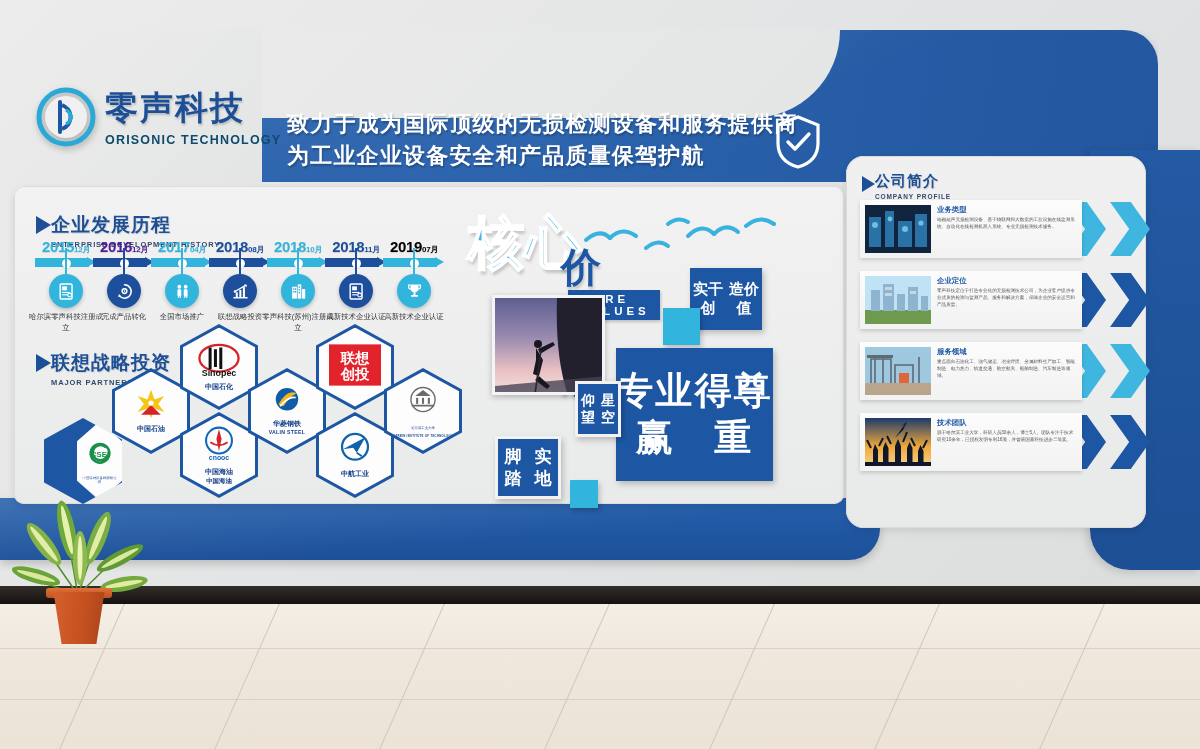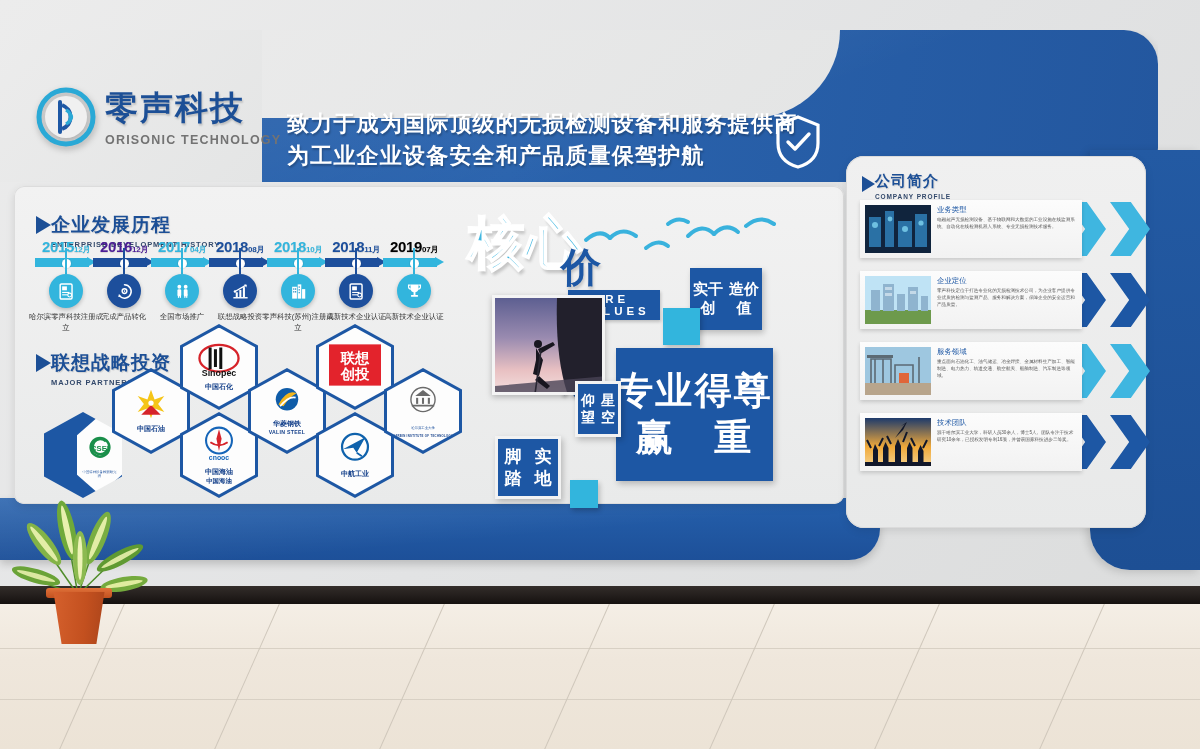--- a/index.html
+++ b/index.html
@@ -62,21 +62,21 @@
   .panel-right { position:absolute; left:846px; top:156px; width:300px; height:372px;
     background:linear-gradient(#f0f0f0,#e8e9e9); border-radius:18px;
     box-shadow:inset 0 0 0 1px #dbdbdb, 0 3px 8px rgba(0,0,0,.10); }
 
   
   .logo { position:absolute; left:36px; top:86px; display:flex; align-items:center; gap:9px; }
   .logo-mark { width:60px; height:60px; position:relative;
     filter:drop-shadow(1px 3px 3px rgba(0,0,0,.25)); }
   .logo-text-cn { font-size:33px; font-weight:bold; color:#1c4f96; letter-spacing:2px;
     text-shadow:1px 2px 2px rgba(0,0,0,.18); }
-  .logo-text-en { font-size:12.5px; font-weight:bold; color:#737373; letter-spacing:1.2px;
+  .logo-text-en { font-size:12.5px; font-weight:bold; color:#0c4a6e; letter-spacing:1.2px;
     margin-top:2px; }
 
   
   .slogan { position:absolute; left:287px; top:108px; color:#fff; }
   .slogan div { font-size:22px; font-weight:bold; letter-spacing:1.2px; line-height:1.45;
     text-shadow:1px 2px 2px rgba(0,0,0,.25); }
   .shield { position:absolute; left:775px; top:115px; width:46px; height:54px; }
 
   
   .sec-head { position:absolute; display:flex; align-items:flex-start; gap:0; }
@@ -141,21 +141,21 @@
   .cyan-sq { position:absolute; background:#32b5dd; box-shadow:2px 3px 5px rgba(0,0,0,.2); }
 
   
   .cards { position:absolute; left:860px; top:196px; width:300px; }
   .card { position:relative; height:66px; margin-bottom:5px; }
   .card-body { position:absolute; left:0; top:4px; width:222px; height:58px;
     background:linear-gradient(#fcfcfc,#f2f2f2);
     box-shadow:0 2px 4px rgba(0,0,0,.16); display:flex; gap:6px; padding:5px; }
   .card-thumb { width:66px; height:48px; flex:0 0 66px; overflow:hidden; }
   .card-txt { flex:1; }
-  .card-title { font-size:7.4px; font-weight:normal; color:#1d57a4; margin-bottom:2px; }
+  .card-title { font-size:7.4px; font-weight:bold; color:#1d57a4; margin-bottom:2px; }
   .card-desc { font-size:4.6px; color:#555; line-height:1.48; }
   .chev-wrap { position:absolute; left:206px; top:0; width:94px; height:66px; }
   .chev { position:absolute; top:6px; width:40px; height:54px;
     clip-path:polygon(0% 0%,52% 0%,100% 50%,52% 100%,0% 100%,48% 50%);
     filter:drop-shadow(1px 2px 2px rgba(0,0,0,.22)); }
 
   
   .plant { position:absolute; left:10px; top:500px; width:140px; height:145px; }
   .pot { position:absolute; left:40px; top:92px; width:58px; height:52px;
     background:linear-gradient(95deg,#d7622e,#c3501f 60%,#a8431a);
@@ -384,21 +384,21 @@
 
   <div class="sec-head" style="left:36px;top:350px">
     <div class="tri"></div>
     <div>
       <div class="sec-cn">联想战略投资</div>
       <div class="sec-en">MAJOR PARTNERS</div>
     </div>
   </div>
 
   <div class="hexes" id="hexes">
-      <div class="hex" style="left: 0px; top: 44px; padding-left: 33px;">
+      <div class="hex" style="left: 0px; top: 50px; padding-left: 33px;">
         <div class="hex-in">
           <span><svg viewBox="0 0 40 40" width="34" height="34">
               <circle cx="20" cy="18" r="11" fill="none" stroke="#1a8f4a" stroke-width="3"></circle>
               <path d="M27 11a9 9 0 1 0 2 9" fill="none" stroke="#1a8f4a" stroke-width="3"></path>
               <text x="20" y="22" font-size="9" fill="#1a8f4a" text-anchor="middle" font-weight="bold">CSEI</text>
             </svg></span>
           <div class="hex-tiny">中国特种设备检测研究院</div>
         </div>
       </div>
       <div class="hex" style="left: 68px; top: 0px;">

